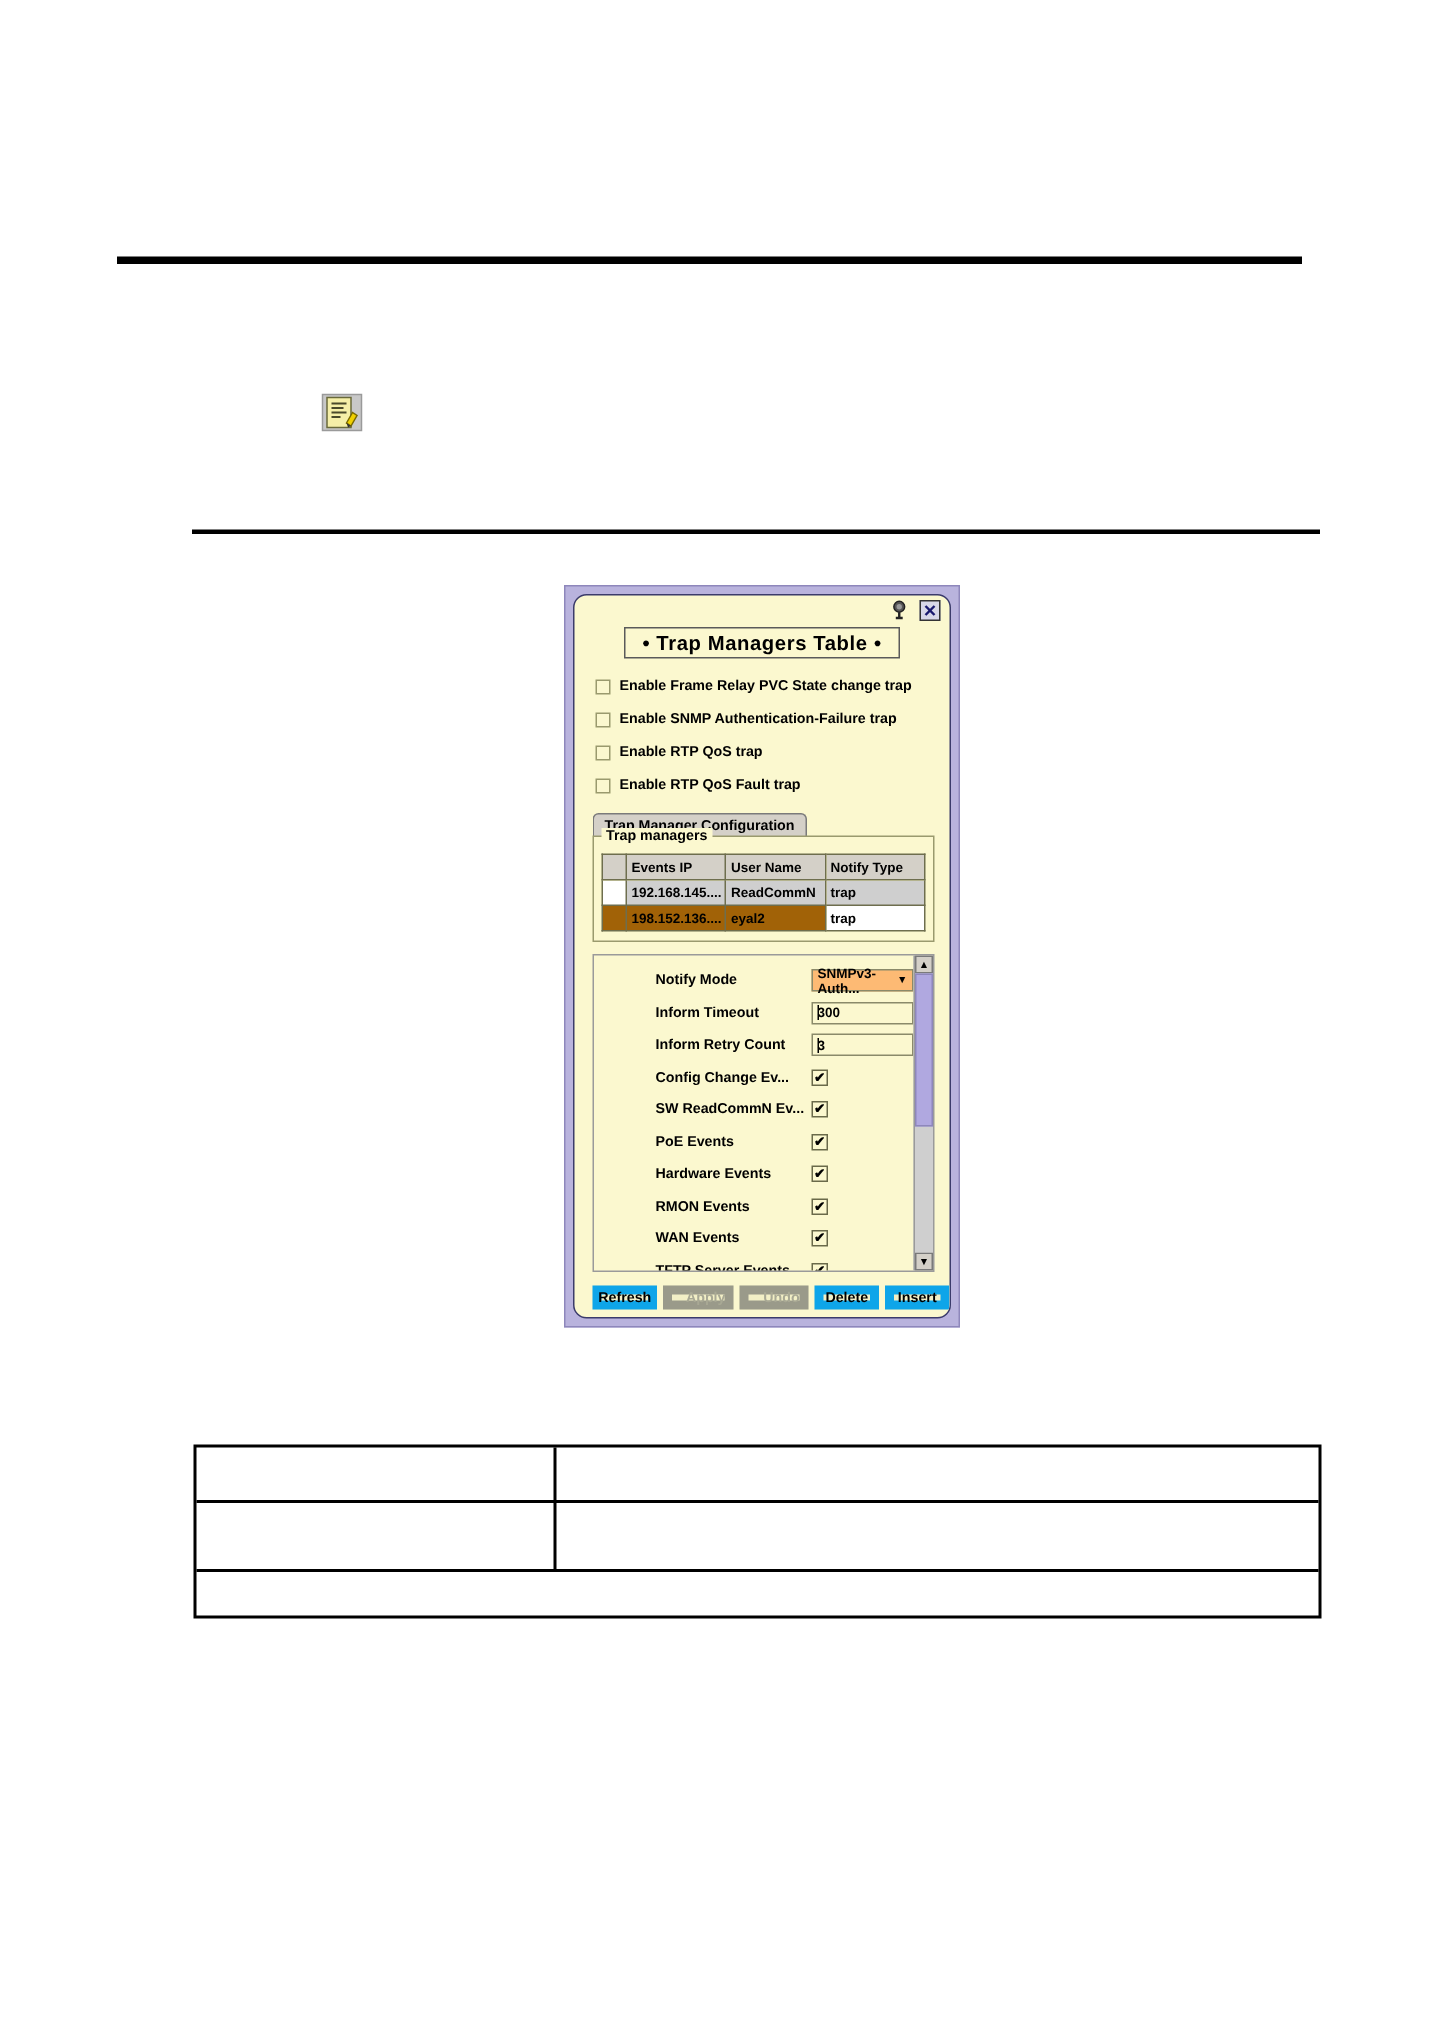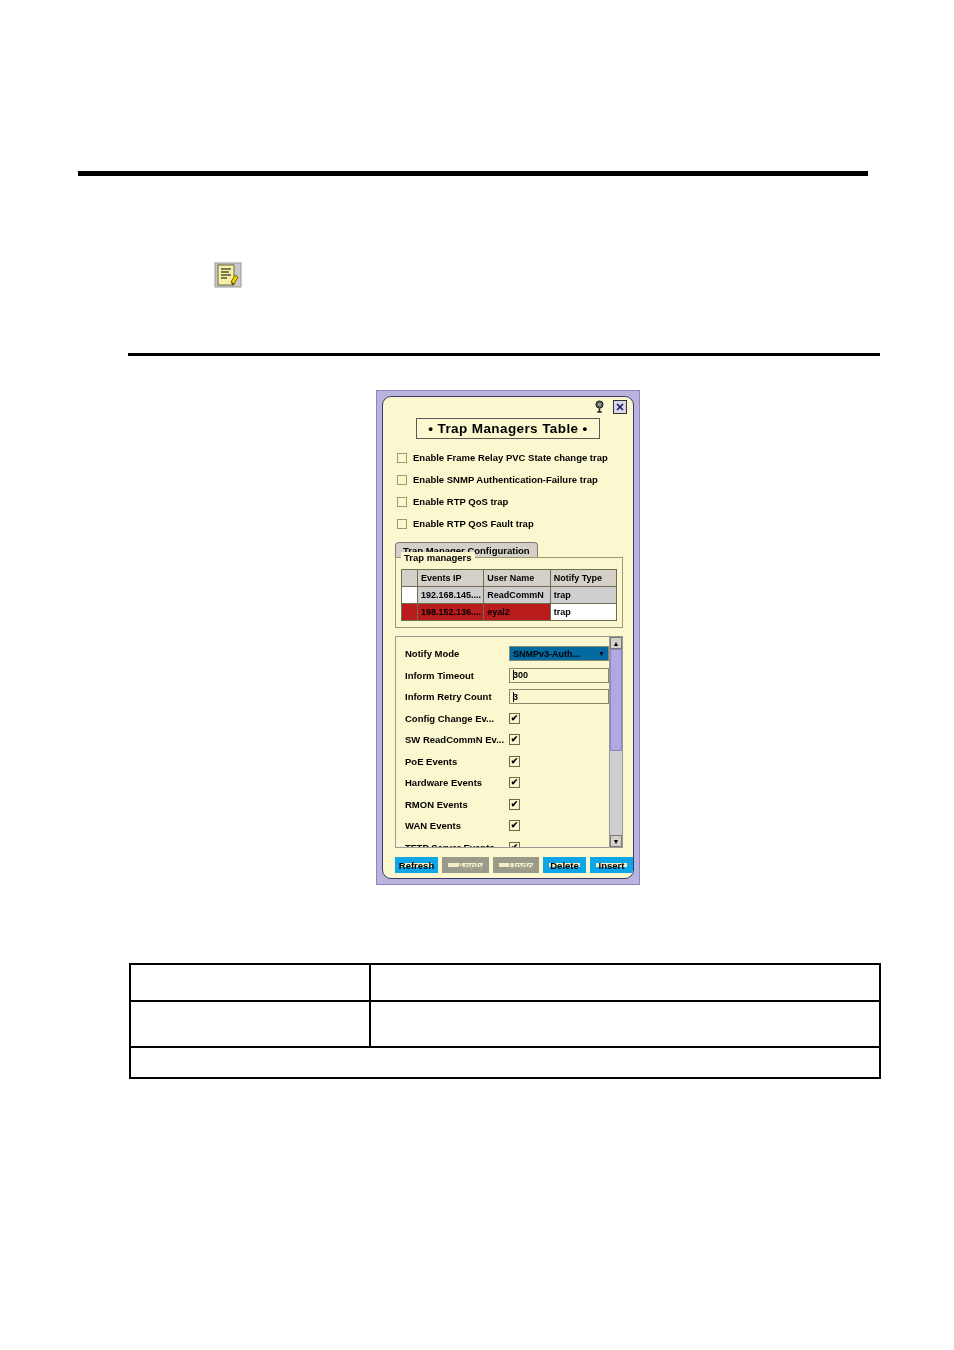--- a/index.html
+++ b/index.html
@@ -120,53 +120,54 @@
     border:1px solid #6e6e4e;
     font-size:9px;font-weight:bold;color:#000;
     height:17px;padding:0 3px;
     overflow:hidden;white-space:nowrap;
     box-sizing:border-box;
   }
   .grid th{background:#d4d0c8;text-align:left;}
   .col-sel{width:16px;}
   .grid td.sel-cell{background:#ffffff;}
   .row-disabled td{background:#cfcfcf;color:#000;}
-  .row-selected td{background:#b91c1c;}
+  .row-selected td{background:#a16207;}
   .row-selected td.editable{background:#ffffff;}
 
   
   .detail-wrap{
     margin:8px 10px 0 12px;
     border:1px solid #9a9a9a;
     background:#fbf8cf;
     position:relative;
     height:212px;
     display:flex;
     box-sizing:border-box;
+    padding-left:32px;
   }
   .detail-list{
     flex:1;padding:6px 0 0 0;overflow:hidden;
   }
   .d-row{
     display:flex;align-items:center;height:21.5px;padding-left:9px;
   }
   .d-lbl{
     font-size:9.5px;font-weight:bold;color:#000;
     width:104px;flex:none;white-space:nowrap;
   }
   .d-input{
     height:15px;border:1px solid #8a8a6a;background:#fbf8cf;
     font-size:9px;font-weight:bold;color:#000;
     display:flex;align-items:center;padding:0 3px;
     box-sizing:border-box;
   }
   .d-input.wide{width:100px;}
   .d-input.wide2{width:100px;}
   .d-select{
-    height:15px;width:100px;border:1px solid #8a8a6a;background:#0369a1;
+    height:15px;width:100px;border:1px solid #8a8a6a;background:#fdba74;
     font-size:9px;font-weight:bold;color:#000;
     display:flex;align-items:center;justify-content:space-between;
     padding:0 3px;box-sizing:border-box;
   }
   .caret{font-size:7px;line-height:1;}
   .d-check{
     width:11px;height:11px;border:1px solid #6a6a4a;background:#fbf8cf;
     display:flex;align-items:center;justify-content:center;
     font-size:9px;line-height:1;color:#000;font-weight:bold;
     box-sizing:border-box;

